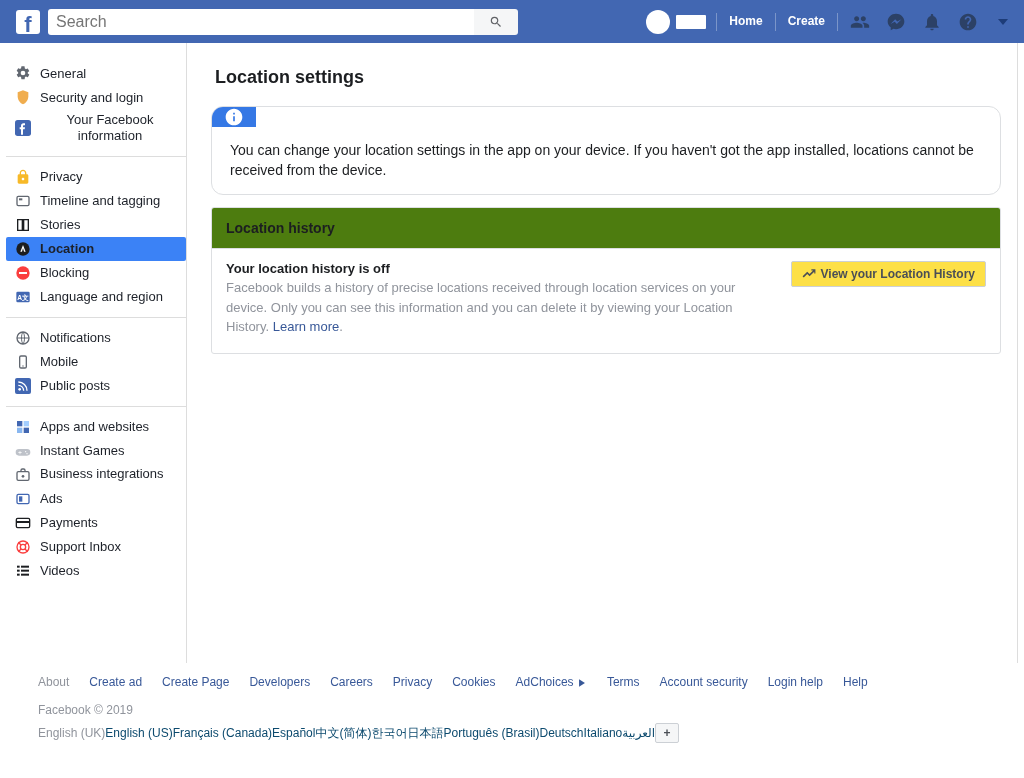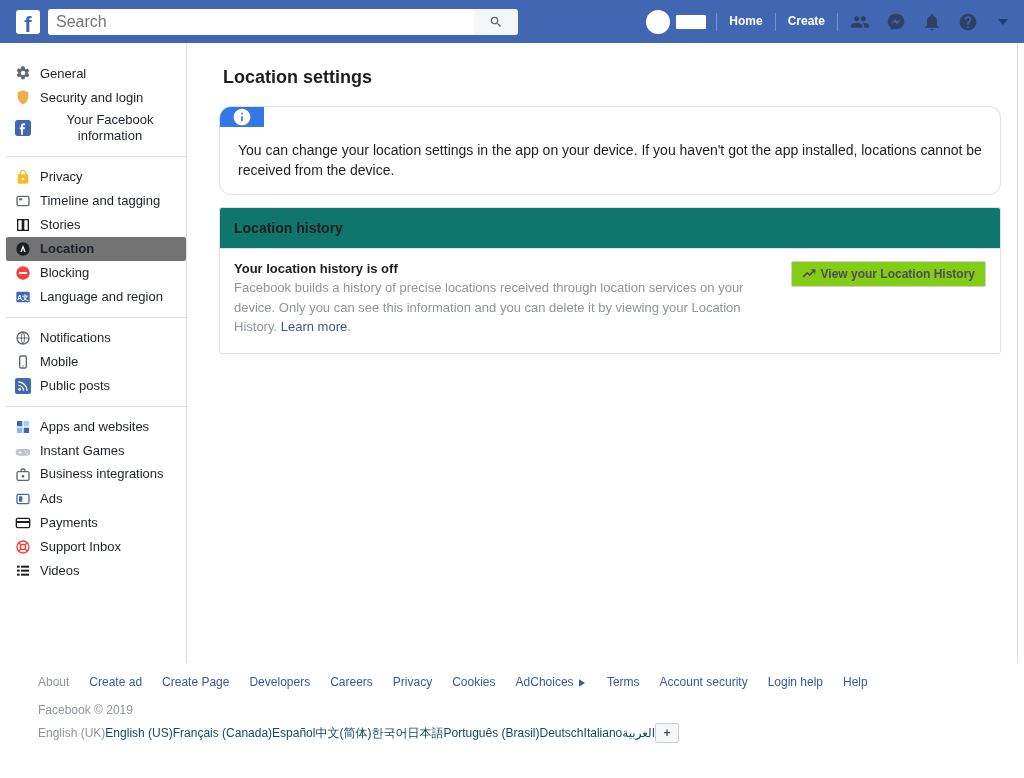--- a/index.html
+++ b/index.html
@@ -25,41 +25,41 @@
 .nav-icon svg { fill: #2c4166; width: 20px; height: 20px; }
 .dropdown-arrow { width: 0; height: 0; border-left: 5px solid transparent; border-right: 5px solid transparent; border-top: 6px solid #1d3c78; cursor: pointer; margin-left: 4px; }
 
 
 .container { display: flex; max-width: 1012px; margin: 0 auto; }
 .sidebar { width: 180px; padding: 18px 0 0 0; flex-shrink: 0; }
 .sidebar-group { border-bottom: 1px solid #ddd; padding: 8px 0; }
 .sidebar-group:first-child { padding-top: 0; }
 .sidebar-group:last-child { border-bottom: none; }
 .sidebar-item { display: flex; align-items: center; padding: 3px 6px 3px 8px; cursor: pointer; font-size: 13px; color: #1d2129; }
-.sidebar-item.active { background: #737373; font-weight: bold; border-radius: 2px; }
+.sidebar-item.active { background: #3b82f6; font-weight: bold; border-radius: 2px; }
 .sidebar-item .sicon { width: 18px; height: 18px; margin-right: 8px; display: flex; align-items: center; justify-content: center; flex-shrink: 0; }
 .sidebar-item .sicon svg { width: 16px; height: 16px; }
 .sidebar-item span.multiline { line-height: 1.25; text-align: center; }
 
-.main { flex: 1; border-left: 1px solid #ddd; border-right: 1px solid #ddd; padding: 16px 16px 60px 32px; min-height: 620px; }
+.main { flex: 1; border-left: 1px solid #ddd; border-right: 1px solid #ddd; padding: 16px 16px 60px 24px; min-height: 620px; }
 .page-title { font-size: 18px; font-weight: bold; color: #1c1e21; margin: 8px 0 18px 4px; }
 
 .info-card { display: flex; border: 1px solid #dddfe2; border-radius: 12px; overflow: hidden; margin-bottom: 12px; flex-direction: column; }
 .info-icon { width: 44px; background: #3578e5; display: flex; align-items: center; justify-content: center; }
 .info-icon svg { width: 20px; height: 20px; fill: #fff; }
 .info-text { padding: 14px 18px; font-size: 14px; color: #1c1e21; line-height: 1.4; }
 
 .section-card { border: 1px solid #dddfe2; border-radius: 3px; overflow: hidden; }
-.section-header { background: #0f766e; border-bottom: 1px solid #dddfe2; padding: 12px 14px; font-weight: bold; font-size: 14px; color: #1c1e21; }
+.section-header { background: #4d7c0f; border-bottom: 1px solid #dddfe2; padding: 12px 14px; font-weight: bold; font-size: 14px; color: #1c1e21; }
 .section-body { padding: 12px 14px 16px; display: flex; gap: 12px; align-items: flex-start; }
 .section-content { flex: 1; }
 .section-content .st-title { font-weight: bold; font-size: 13px; color: #1c1e21; margin-bottom: 2px; }
 .section-content .st-desc { font-size: 13px; color: #90949c; line-height: 1.5; }
 .section-content .st-desc a { color: #385898; }
-.view-btn { border: 1px solid #ccd0d5; background: #84cc16; color: #4b4f56; font-weight: bold; font-size: 12px; padding: 5px 10px; border-radius: 2px; cursor: pointer; display: flex; align-items: center; gap: 5px; white-space: nowrap; }
+.view-btn { border: 1px solid #ccd0d5; background: #fde047; color: #4b4f56; font-weight: bold; font-size: 12px; padding: 5px 10px; border-radius: 2px; cursor: pointer; display: flex; align-items: center; gap: 5px; white-space: nowrap; }
 .view-btn svg { width: 14px; height: 14px; fill: #4b4f56; }
 
 
 .footer { max-width: 980px; margin: 12px auto 0; padding: 0 16px 20px; font-size: 12px; }
 .footer-links { display: flex; flex-wrap: wrap; gap: 20px; margin-bottom: 6px; }
 .footer-links a { color: #385898; }
 .footer-links a:first-child { color: #90949c; }
 .copyright { color: #90949c; margin: 14px 0 6px; }
 .lang-row { display: flex; flex-wrap: wrap; align-items: center; }
 .lang-row span { color: #90949c; }

